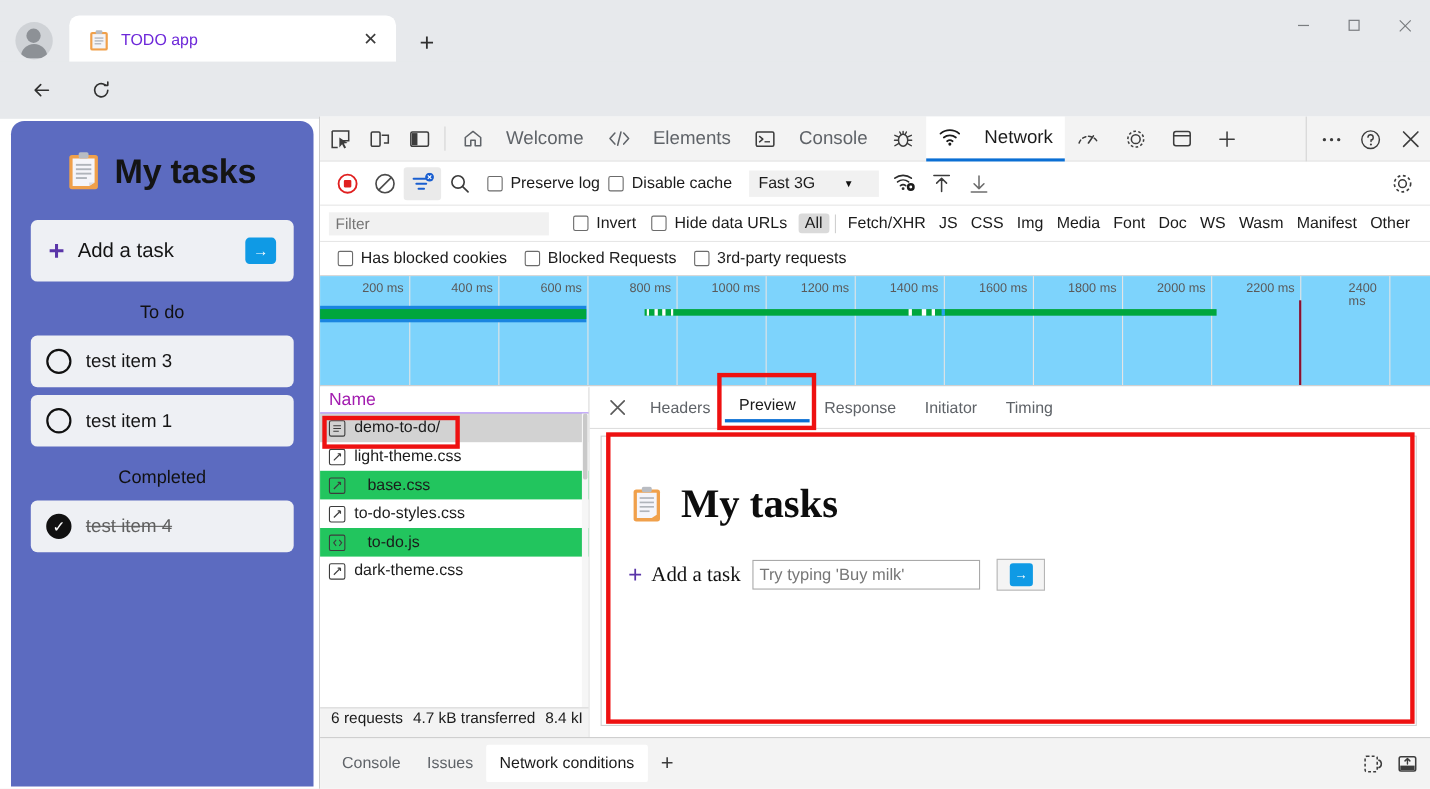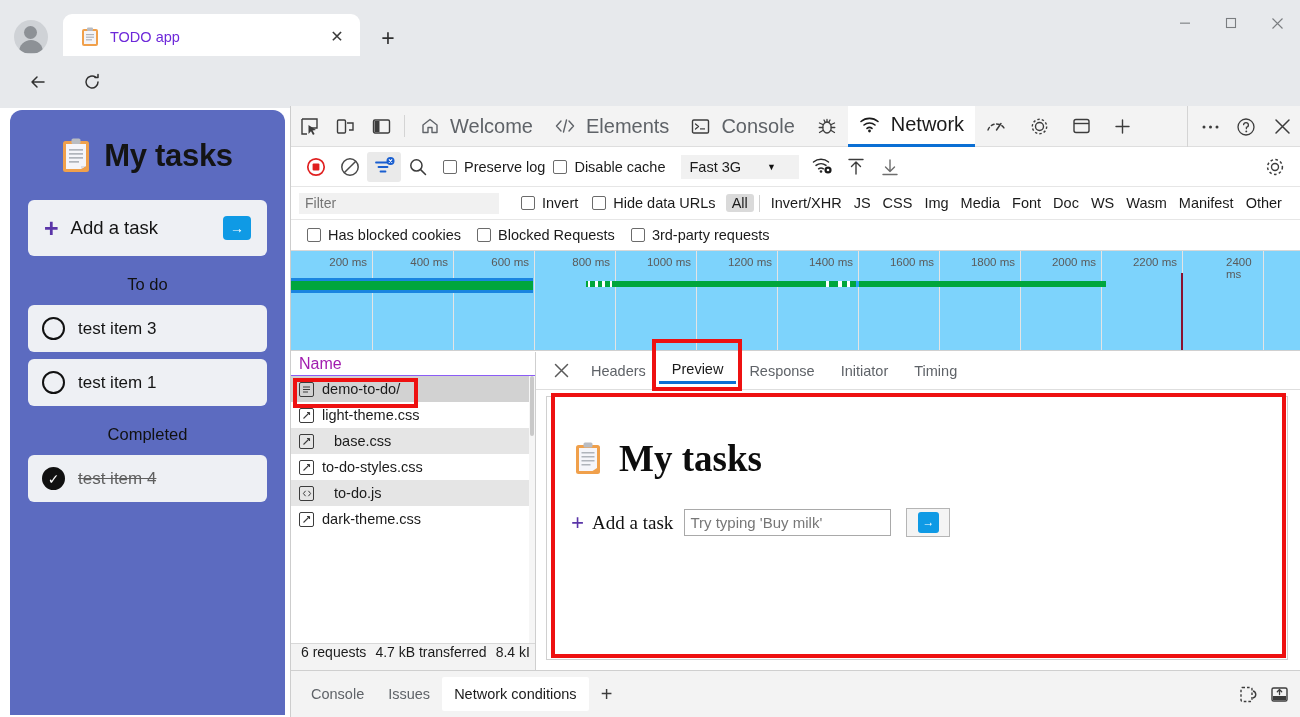--- a/index.html
+++ b/index.html
@@ -99,22 +99,22 @@
   .devtools {
     position: absolute; left: 290px; top: 106px; width: 1010px; height: 611px;
     background: #ffffff; border-left: 1px solid #cdcdcd;
     font-family: "Liberation Sans", sans-serif;
   }
 
   .dt-tabbar { position: relative; height: 41px; background: #f3f3f3; border-bottom: 1px solid #dedede;
     display: flex; align-items: center; }
   .dt-icnbtn { width: 36px; height: 38px; display: flex; align-items: center; justify-content: center; }
   .dt-sep { width: 1px; height: 22px; background: #d4d4d4; margin: 0 5px; }
-  .dt-tab { height: 41px; display: flex; align-items: center; gap: 11px; padding: 0 11px;
-    font-size: 20px; color: #5f6368; }
+  .dt-tab { height: 41px; display: flex; align-items: center; gap: 21px; padding: 0 11px;
+    font-size: 17px; color: #5f6368; }
   .dt-tab.active { color: #1b1b1b; background: #fff; border-bottom: 3px solid #0b6fd4; }
   .dt-right { position: absolute; right: 0; top: 0; height: 41px; display: flex; align-items: center;
      border-left: 1px solid #d4d4d4; padding-left: 4px;}
 
   .dt-toolbar { height: 40px; background: #fff; display: flex; align-items: center; padding: 0 8px;
      border-bottom: 1px solid #e6e6e6; position: relative; }
   .tb-btn { width: 34px; height: 30px; display: flex; align-items: center; justify-content: center; position: relative;}
   .tb-btn.sel { background: #eaeaea; border-radius: 3px; }
   .chk { display: flex; align-items: center; gap: 7px; font-size: 14.5px; color: #1b1b1b; margin-left: 8px; }
   .chkbox { width: 14px; height: 14px; border: 1.4px solid #6b6b6b; border-radius: 2px; background: #fff; }
@@ -142,21 +142,21 @@
   .ov-band { position: absolute; height: 15px; }
   .dt-redline { position: absolute; width: 2px; top: 22px; bottom: 0; background: #8b1030; }
 
   
   .split { position: absolute; left: 0; right: 0; top: 246px; bottom: 47px; display: flex; }
   .reqlist { width: 245px; border-right: 1px solid #cfcfcf; position: relative; background: #fff; }
   .rl-head { height: 24px; border-bottom: 1px solid #8b5cf6; display: flex; align-items: center;
      padding-left: 8px; font-size: 16px; color: #a21caf; }
   .rl-row { height: 26px; display: flex; align-items: center; gap: 8px; padding-left: 8px;
      font-size: 14.5px; color: #1b1b1b; }
-  .rl-row.odd { background: #e5e5e5; gap: 20px; }
+  .rl-row.odd { background: #22c55e; gap: 20px; }
   .rl-row.selected { background: #d2d2d2; }
   .ficon { width: 15px; height: 15px; border: 1.4px solid #3c3c3c; border-radius: 2px; flex: none;
      display: flex; align-items: center; justify-content: center; font-size: 9px; color: #3c3c3c; }
   .rl-status { position: absolute; left: 0; right: 0; bottom: 0; height: 27px; background: #f3f3f3;
      border-top: 1px solid #d8d8d8; display: flex; gap: 9px; padding-left: 10px;
      font-size: 14px; color: #1b1b1b; white-space: nowrap; overflow: hidden; }
   .rl-scroll { position: absolute; right: 0; top: 24px; bottom: 27px; width: 6px; background: #f6f6f6; }
   .rl-thumb { position: absolute; right: 1px; top: 0; width: 4px; height: 60px; background: #c9c9c9; border-radius: 2px;}
 
   .detail { flex: 1; position: relative; background: #fff; }
@@ -504,21 +504,21 @@
         <span class="chkbox"></span>
         <span>Invert</span>
       </label>
       <label class="chk" style="margin-left:14px;">
         <span class="chkbox"></span>
         <span>Hide data URLs</span>
       </label>
       <span style="width:10px;"></span>
       <span class="rt active">All</span>
       <span class="vsep"></span>
-      <span class="rt">Invert/XHR</span>
+      <span class="rt">Fetch/XHR</span>
       <span class="rt">JS</span>
       <span class="rt">CSS</span>
       <span class="rt">Img</span>
       <span class="rt">Media</span>
       <span class="rt">Font</span>
       <span class="rt">Doc</span>
       <span class="rt">WS</span>
       <span class="rt">Wasm</span>
       <span class="rt">Manifest</span>
       <span class="rt">Other</span>

